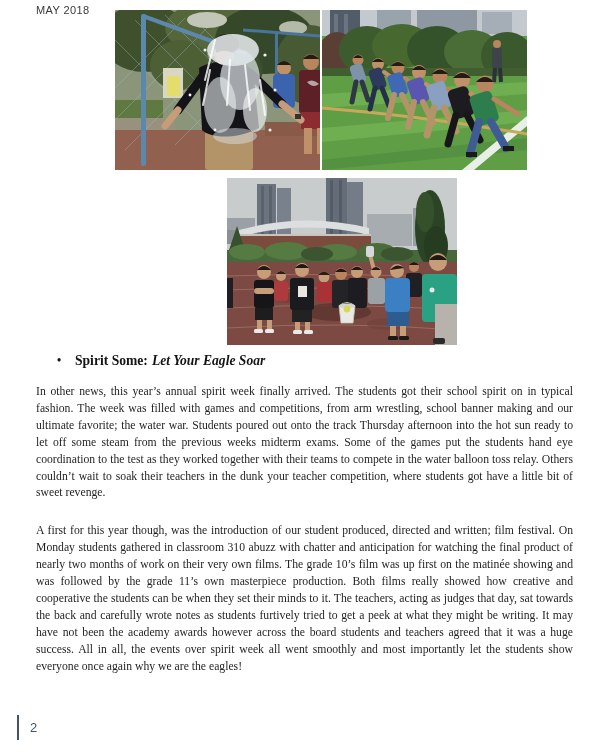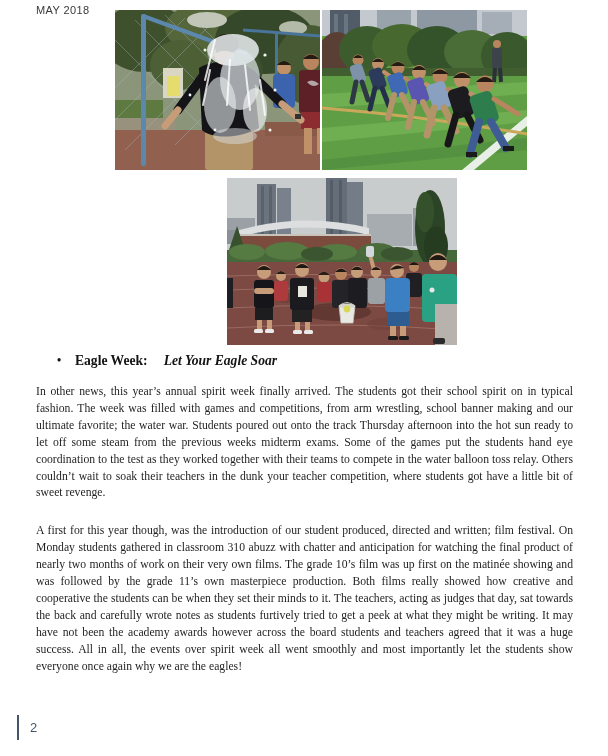--- a/index.html
+++ b/index.html
@@ -18,21 +18,21 @@
   .photo-row { position:absolute; left:115px; top:10px; display:flex; gap:2px; }
   .photo-row svg { display:block; }
   .photo-center { position:absolute; left:227px; top:178px; }
   .photo-center svg { display:block; }
   .article {
     position:absolute; left:36px; top:353px; width:537px;
     color:#212121;
   }
   .heading { font-size:13.6px; font-weight:bold; color:#141414; padding-left:21px; }
   .heading .bullet { display:inline-block; width:18px; font-size:12px; vertical-align:1px; }
-  .heading .title-italic { font-style:italic; margin-left:16px; }
+  .heading .title-italic { font-style:italic; margin-left:4px; }
   .article p {
     font-size:11.7px; line-height:16.9px; text-align:justify;
     color:#1f1f1f; margin-top:21px;
   }
   .article p.first { margin-top:15px; }
   .footer {
     position:absolute; left:17px; top:715px;
     display:flex; align-items:center;
   }
   .footer-bar { width:2px; height:25px; background:var(--accent); }
@@ -335,21 +335,21 @@
         <path d="M112,128 L128,128 L126,145 L114,145 Z" fill="#e9e9e4" stroke="#c6c6bd" stroke-width="0.8"></path>
         <ellipse cx="120" cy="128" rx="8" ry="2.6" fill="#d6d6ce"></ellipse>
         <circle cx="120" cy="131" r="3.4" fill="#d8d855"></circle>
         <path d="M112,128 Q120,121 128,128" stroke="#cfcfc6" stroke-width="1.2" fill="none"></path>
       </g>
     </svg>
   </div>
 
   <div class="article">
     <div class="heading">
-      <span class="bullet">•</span><span>Eagle Week:</span><span class="title-italic">Let Your Eagle Soar</span>
+      <span class="bullet">•</span><span>Spirit Some:</span><span class="title-italic">Let Your Eagle Soar</span>
     </div>
     <p class="first">In other news, this year’s annual spirit week finally arrived. The students got their school spirit on in typical fashion. The week was filled with games and competitions, from arm wrestling, school banner making and our ultimate favorite; the water war. Students poured out onto the track Thursday afternoon into the hot sun ready to let off some steam from the previous weeks midterm exams. Some of the games put the students hand eye coordination to the test as they worked together with their teams to compete in the water balloon toss relay. Others couldn’t wait to soak their teachers in the dunk your teacher competition, where students got have a little bit of sweet revenge.</p>
     <p>A first for this year though, was the introduction of our student produced, directed and written; film festival. On Monday students gathered in classroom 310 abuzz with chatter and anticipation for watching the final product of nearly two months of work on their very own films. The grade 10’s film was up first on the matinée showing and was followed by the grade 11’s own masterpiece production. Both films really showed how creative and cooperative the students can be when they set their minds to it. The teachers, acting as judges that day, sat towards the back and carefully wrote notes as students furtively tried to get a peek at what they might be writing. It may have not been the academy awards however across the board students and teachers agreed that it was a huge success. All in all, the events over spirit week all went smoothly and most importantly let the students show everyone once again why we are the eagles!</p>
   </div>
 
   <div class="footer">
     <span class="footer-bar"></span>
     <span class="footer-num">2</span>
   </div>
 

